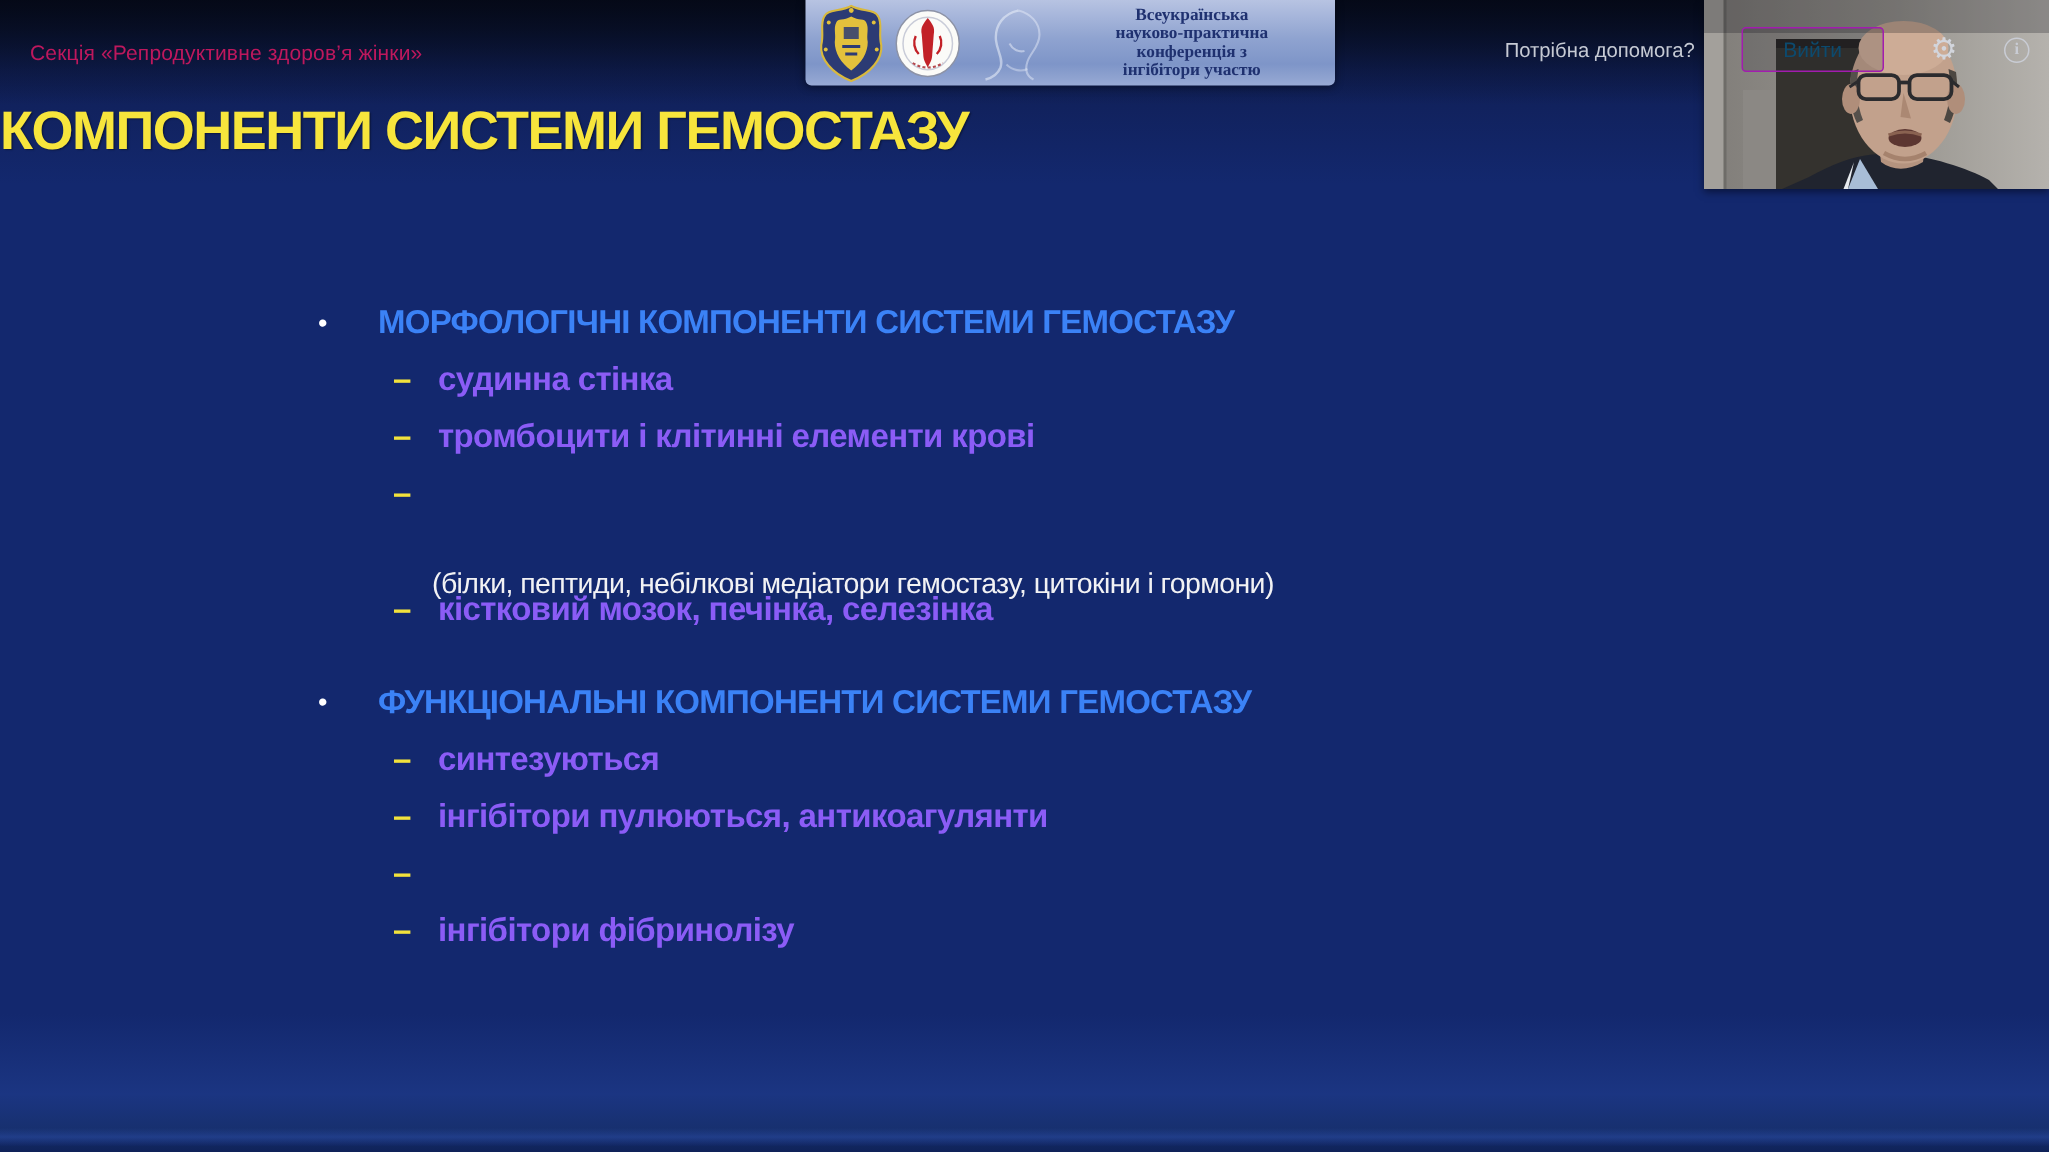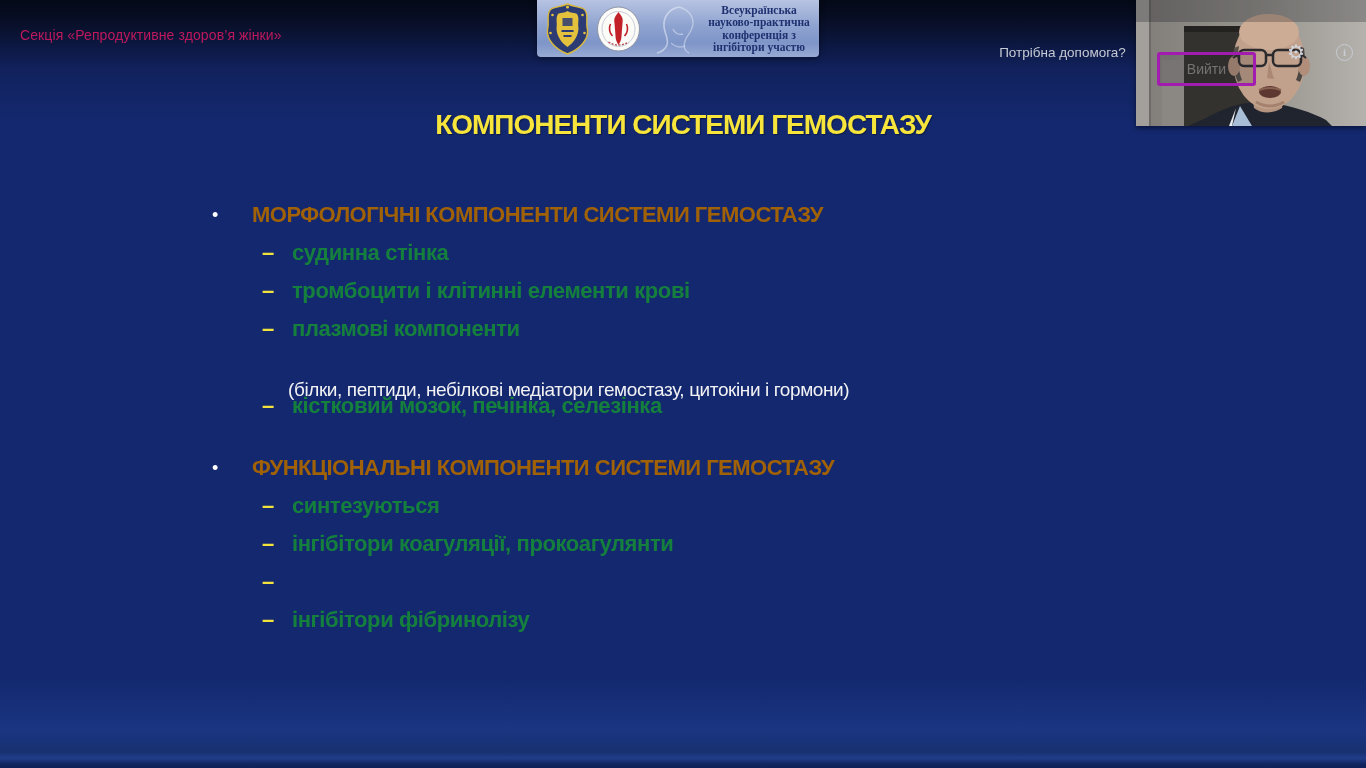--- a/index.html
+++ b/index.html
@@ -25,76 +25,74 @@
     position: absolute; left: 20px; top: 27px;
     font-size: 14px; color: #be185d; letter-spacing: 0.1px;
   }
   .toolbar-right {
     position: absolute; right: 13px; top: 18px;
     display: flex; align-items: center; gap: 31px;
   }
   .help-text { font-size: 13.5px; color: #c6cad4; cursor: pointer; }
   .exit-button {
     font-family: "Liberation Sans", sans-serif;
-    font-size: 14px; color: #737373;
+    font-size: 14px; color: #0c4a6e;
     background: rgba(25,28,40,0.18);
-    border: 3px solid #a21caf; border-radius: 3px;
-    padding: 6px 27px; cursor: pointer; margin-top: 34px;
+    border: 1px solid #a21caf; border-radius: 3px;
+    padding: 6px 27px; cursor: pointer;
   }
   .gear-icon { font-size: 20px; color: #d2d5dc; cursor: pointer; line-height: 1; }
   .info-icon {
     width: 17px; height: 17px; border: 1.5px solid #c9ccd4; border-radius: 50%;
     color: #c9ccd4; font-size: 11px; font-weight: bold; font-family: "Liberation Serif", serif;
     display: flex; align-items: center; justify-content: center; cursor: pointer;
   }
 
   
   .banner {
-    position: absolute; left: 537px; top: 0; width: 282px; height: 57px;
+    position: absolute; left: 537px; top: 0; width: 353px; height: 57px;
     background: linear-gradient(180deg, #b7c3e2 0%, #8fa3d0 45%, #7e95c8 75%, #98aad4 100%);
     border-radius: 0 0 4px 4px;
     box-shadow: 0 1px 6px rgba(0,0,0,0.45);
     display: flex; align-items: center; padding: 3px 6px 3px 8px;
     z-index: 50;
   }
   .banner .logos { position: relative; display: flex; align-items: center; gap: 6px; }
   .outline-art { position: relative; margin-left: 2px; }
   .banner-text {
     flex: 1; text-align: center;
     font-family: "Liberation Serif", serif; font-weight: bold;
     font-size: 11.5px; line-height: 12.5px; color: #1f3170;
     padding-left: 4px;
   }
 
   
   .slide { position: absolute; left: 0; top: 0; width: 100%; height: 100%; z-index: 10; }
   .slide-title {
     position: absolute; left: 0; top: 66px; width: 100%;
-    text-align: center;
-    font-size: 28px; font-weight: bold; letter-spacing: -1px;
+    font-size: 36px; font-weight: bold; letter-spacing: -1px;
     color: #f7e53c;
     text-shadow: 1px 1px 1px rgba(0,0,0,0.35);
-    margin-top: 43px;
   }
   .slide-body { position: absolute; left: 212px; top: 196px; width: 1000px; }
   .row { display: flex; align-items: center; height: 38px; }
   .row.heading2 { margin-top: 24px; }
   .marker.bullet {
     width: 40px; color: #ffffff; font-size: 18px; flex: none;
   }
   .row.dash { padding-left: 50px; }
   .marker.dash-m {
     width: 30px; color: #f2e23c; font-size: 22px; font-weight: bold; flex: none;
   }
   .row.note { padding-left: 76px; height: 39px; }
   .heading-txt {
-    color: #a16207; font-size: 22px; font-weight: bold; letter-spacing: -0.5px;
+    color: #3b82f6; font-size: 22px; font-weight: bold; letter-spacing: -0.5px;
   }
   .yellow-txt {
-    color: #15803d; font-size: 22px; font-weight: bold; letter-spacing: -0.4px;
+    color: #8b5cf6; font-size: 22px; font-weight: bold; letter-spacing: -0.4px;
   }
   .note-txt {
     color: #f2f2f4; font-size: 19px; letter-spacing: -0.4px; margin-top: 44px;
   }
 
   
   .webcam {
     position: absolute; right: 0; top: 0; width: 230px; height: 126px;
     z-index: 30; overflow: hidden;
     box-shadow: 0 2px 5px rgba(0,0,10,0.5);
@@ -122,41 +120,40 @@
     <div class="row dash">
       <span class="marker dash-m">–</span>
       <span class="yellow-txt">судинна стінка</span>
     </div>
     <div class="row dash">
       <span class="marker dash-m">–</span>
       <span class="yellow-txt">тромбоцити і клітинні елементи крові</span>
     </div>
     <div class="row dash">
       <span class="marker dash-m">–</span>
-      <span class="yellow-txt">плазмові компоненти</span>
     </div>
     <div class="row note">
       <span class="note-txt">(білки, пептиди, небілкові медіатори гемостазу, цитокіни і гормони)</span>
     </div>
     <div class="row dash">
       <span class="marker dash-m">–</span>
       <span class="yellow-txt">кістковий мозок, печінка, селезінка</span>
     </div>
 
     <div class="row heading heading2">
       <span class="marker bullet">•</span>
       <span class="heading-txt">ФУНКЦІОНАЛЬНІ КОМПОНЕНТИ СИСТЕМИ ГЕМОСТАЗУ</span>
     </div>
     <div class="row dash">
       <span class="marker dash-m">–</span>
       <span class="yellow-txt">синтезуються</span>
     </div>
     <div class="row dash">
       <span class="marker dash-m">–</span>
-      <span class="yellow-txt">інгібітори коагуляції, прокоагулянти</span>
+      <span class="yellow-txt">інгібітори пулюються, антикоагулянти</span>
     </div>
     <div class="row dash">
       <span class="marker dash-m">–</span>
     </div>
     <div class="row dash">
       <span class="marker dash-m">–</span>
       <span class="yellow-txt">інгібітори фібринолізу</span>
     </div>
   </div>
 </div>

